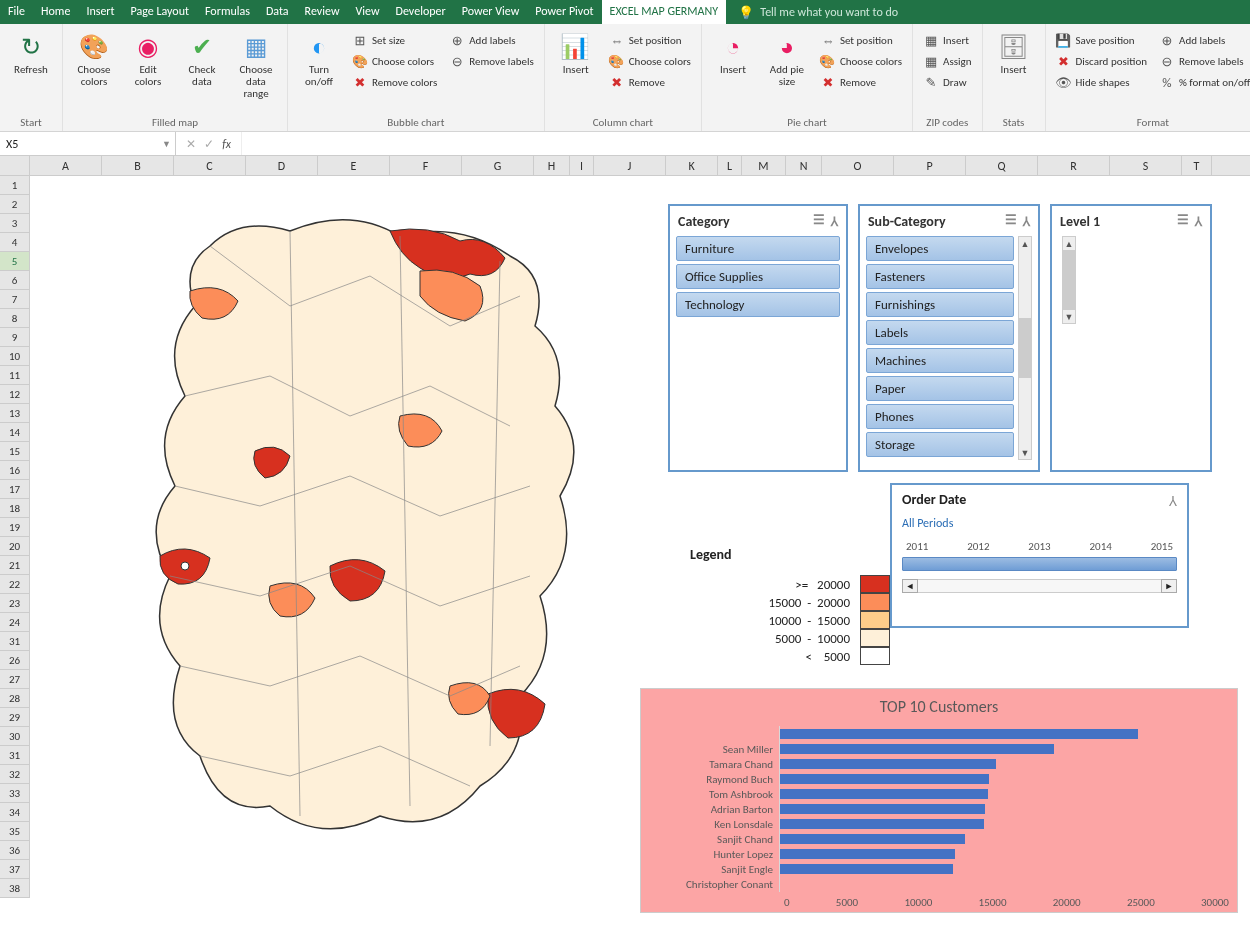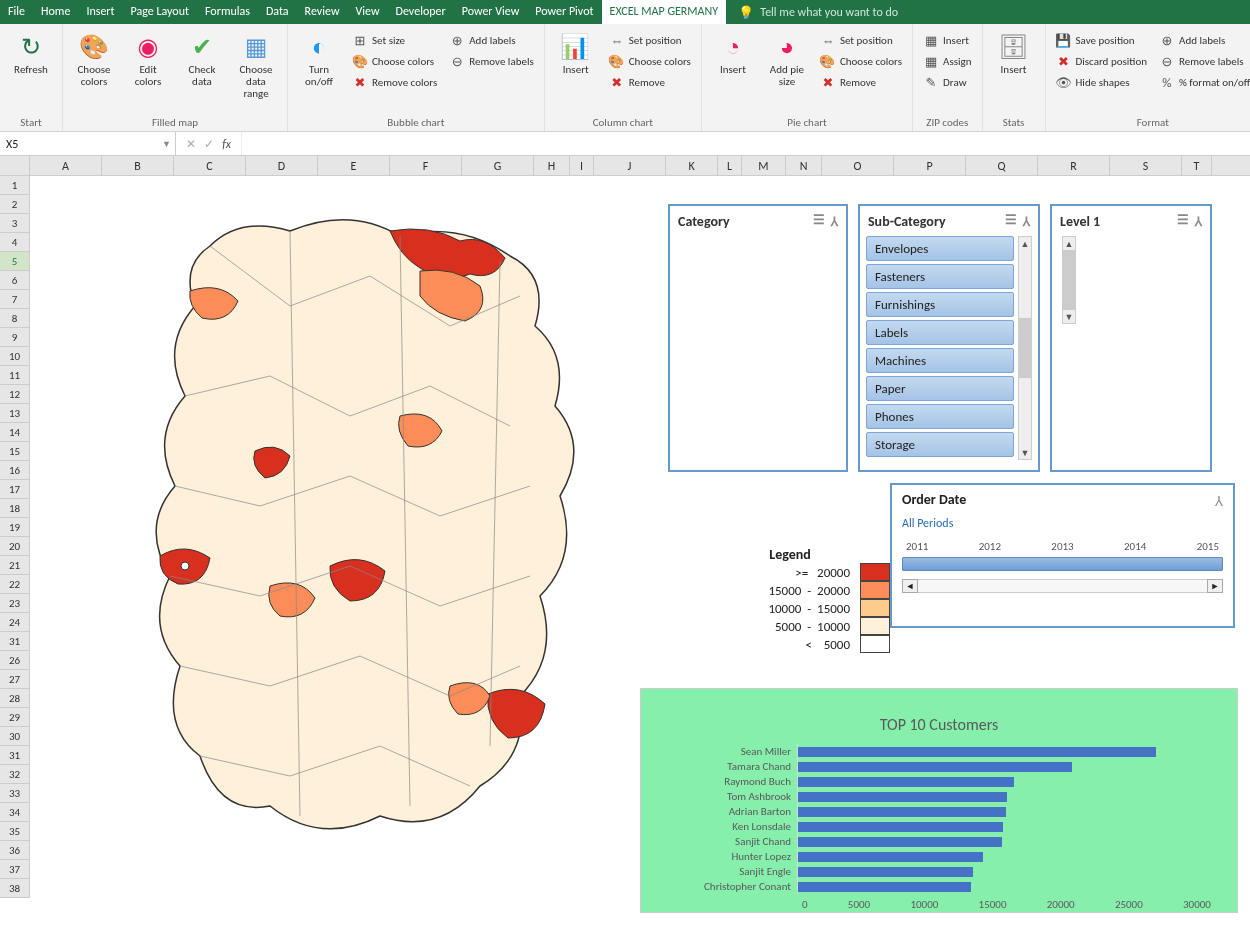--- a/index.html
+++ b/index.html
@@ -41,21 +41,21 @@
 .rh { height: 19px; border-bottom: 1px solid #ccc; border-right: 1px solid #ccc; text-align: center; font-size: 11px; color: #333; line-height: 19px; }
 .rh.sel { background: #d3e5c9; color: #217346; }
 .gridbody { position: absolute; left: 30px; top: 20px; right: 0; background: #fff; }
 
 
 .map { position: absolute; left: 60px; top: 10px; width: 520px; height: 680px; }
 .map svg { width: 100%; height: 100%; }
 
 
 .legend { position: absolute; left: 660px; top: 370px; width: 200px; }
-.legend .title { font-weight: bold; text-align: center; font-size: 14px; }
+.legend .title { font-weight: bold; font-size: 14px; margin-bottom: 12px; }
 .legend .row { display: flex; align-items: center; gap: 10px; font-size: 13px; justify-content: flex-end; }
 .legend .sw { width: 30px; height: 18px; border: 1px solid #444; }
 
 
 .slicer { position: absolute; border: 2px solid #6699cc; background: #fff; }
 .slicer .head { display: flex; justify-content: space-between; align-items: center; padding: 6px 8px; font-weight: bold; font-size: 14px; color: #333; }
 .slicer .icons { display: flex; gap: 6px; }
 .slicer .icons span { color: #888; font-size: 13px; cursor: pointer; }
 .slicer .items { padding: 0 6px 6px 6px; }
 .slicer .scrollwrap { display: flex; }
@@ -69,21 +69,21 @@
 .timeline { position: absolute; border: 2px solid #6699cc; background: #fff; padding: 6px 10px 8px 10px; }
 .timeline .head { display: flex; justify-content: space-between; font-weight: bold; font-size: 14px; }
 .timeline .period { color: #2a6db5; font-size: 12px; margin: 6px 0 10px 0; }
 .timeline .years { display: flex; justify-content: space-between; font-size: 11px; color: #555; margin-bottom: 4px; padding: 0 4px; }
 .timeline .bar { height: 14px; background: linear-gradient(#9cbce2,#6f9dd5); border: 1px solid #5a89c4; border-radius: 1px; }
 .timeline .scroll { height: 14px; display: flex; align-items: center; margin-top: 8px; }
 .timeline .scroll .btn { width: 16px; height: 14px; border: 1px solid #aaa; background: #f0f0f0; font-size: 9px; text-align: center; line-height: 12px; cursor: pointer; }
 .timeline .scroll .track { flex: 1; height: 14px; border-top: 1px solid #ccc; border-bottom: 1px solid #ccc; background: #f7f7f7; }
 
 
-.chart { position: absolute; border: 1px solid #ccc; background: #86efac; padding: 26px; }
+.chart { position: absolute; border: 1px solid #ccc; background: #fca5a5; padding: 8px; }
 .chart .title { text-align: center; font-size: 16px; color: #595959; margin-bottom: 10px; }
 .chart .plot { display: flex; }
 .chart .ylabels { display: flex; flex-direction: column; align-items: flex-end; padding-right: 6px; color: #595959; font-size: 11px; }
 .chart .ylabels span { height: 15px; line-height: 15px; }
 .chart .bars { flex: 1; position: relative; border-left: 1px solid #d9d9d9; }
 .chart .barrow { height: 15px; display: flex; align-items: center; }
 .chart .bar { height: 10px; background: #4472c4; }
 .chart .xaxis { display: flex; justify-content: space-between; font-size: 11px; color: #595959; margin-top: 4px; padding-left: 0; }
 
 
@@ -422,20 +422,25 @@
     </div>
 
     <div class="slicer" style="left:638px;top:28px;width:180px;height:268px">
       <div class="head">
         <span>Category</span>
         <div class="icons">
             <span>☰</span>
             <span>⅄</span>
           </div>
       </div>
+      <div class="items">
+          <div class="item">Furniture</div>
+          <div class="item">Office Supplies</div>
+          <div class="item">Technology</div>
+        </div>
     </div>
 
     <div class="slicer" style="left:828px;top:28px;width:182px;height:268px">
       <div class="head">
         <span>Sub-Category</span>
         <div class="icons">
             <span>☰</span>
             <span>⅄</span>
           </div>
       </div>
@@ -468,21 +473,21 @@
       </div>
       <div class="items scrollwrap">
         <div class="sb">
           <span class="arr">▲</span>
           <div class="thumb"></div>
           <span class="arr">▼</span>
         </div>
       </div>
     </div>
 
-    <div class="timeline" style="left:860px;top:307px;width:345px;height:145px">
+    <div class="timeline" style="left:860px;top:307px;width:299px;height:145px">
       <div class="head">
         <span>Order Date</span>
         <span style="color:#888;font-weight:normal">⅄</span>
       </div>
       <div class="period">All Periods</div>
       <div class="years">
           <span>2011</span>
           <span>2012</span>
           <span>2013</span>
           <span>2014</span>
@@ -492,21 +497,21 @@
       <div class="scroll">
         <div class="btn">◄</div>
         <div class="track"></div>
         <div class="btn">►</div>
       </div>
     </div>
 
     <div class="chart" style="left:610px;top:512px;width:598px;height:225px">
       <div class="title">TOP 10 Customers</div>
       <div class="plot">
-        <div class="ylabels" style="width: 130px;">
+        <div class="ylabels" style="width: 130px; margin-top: 16px;">
             <span>Sean Miller</span>
             <span>Tamara Chand</span>
             <span>Raymond Buch</span>
             <span>Tom Ashbrook</span>
             <span>Adrian Barton</span>
             <span>Ken Lonsdale</span>
             <span>Sanjit Chand</span>
             <span>Hunter Lopez</span>
             <span>Sanjit Engle</span>
             <span>Christopher Conant</span>

